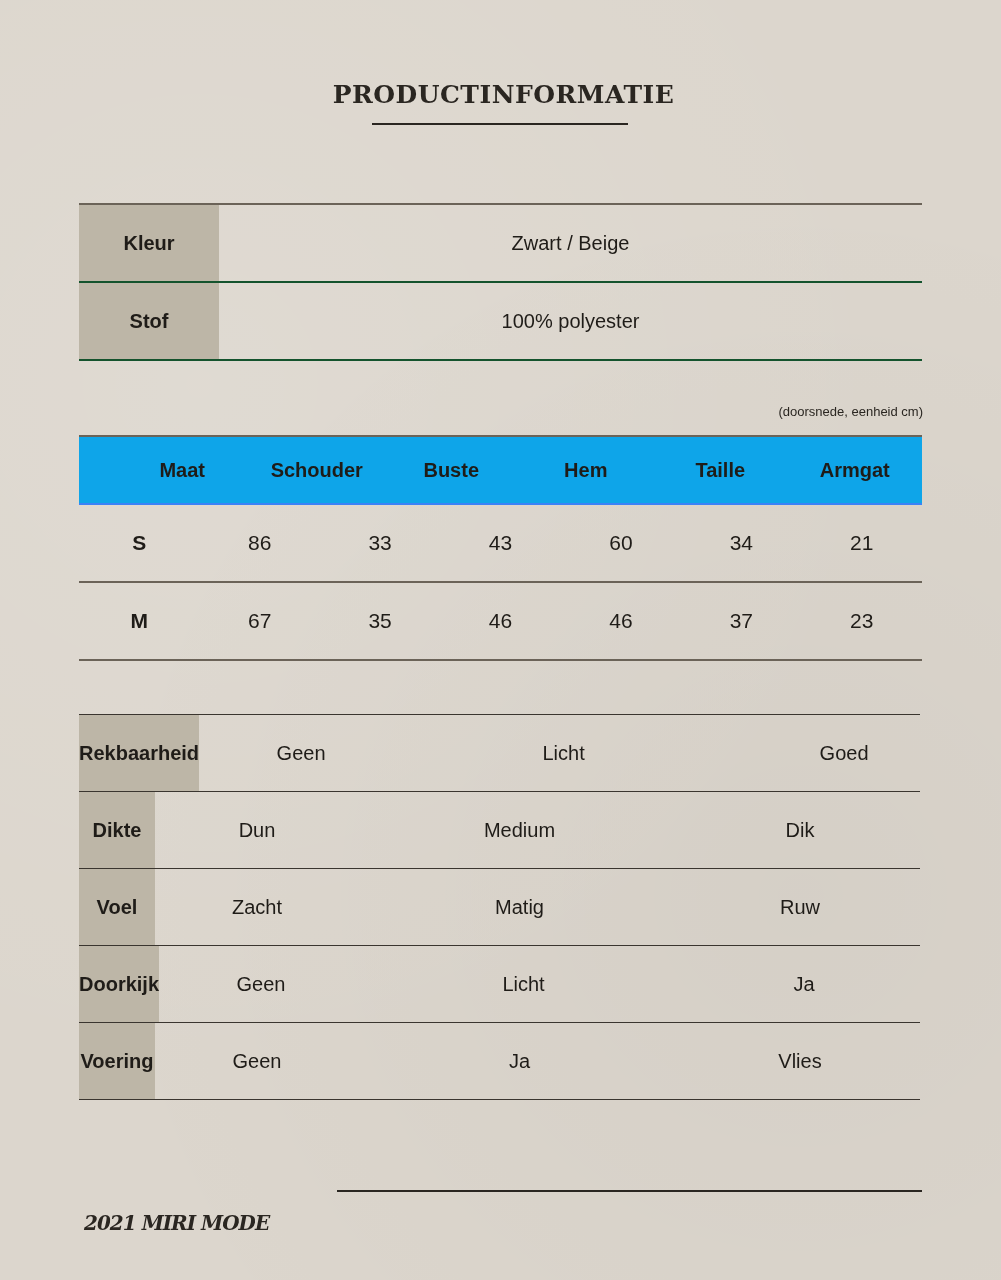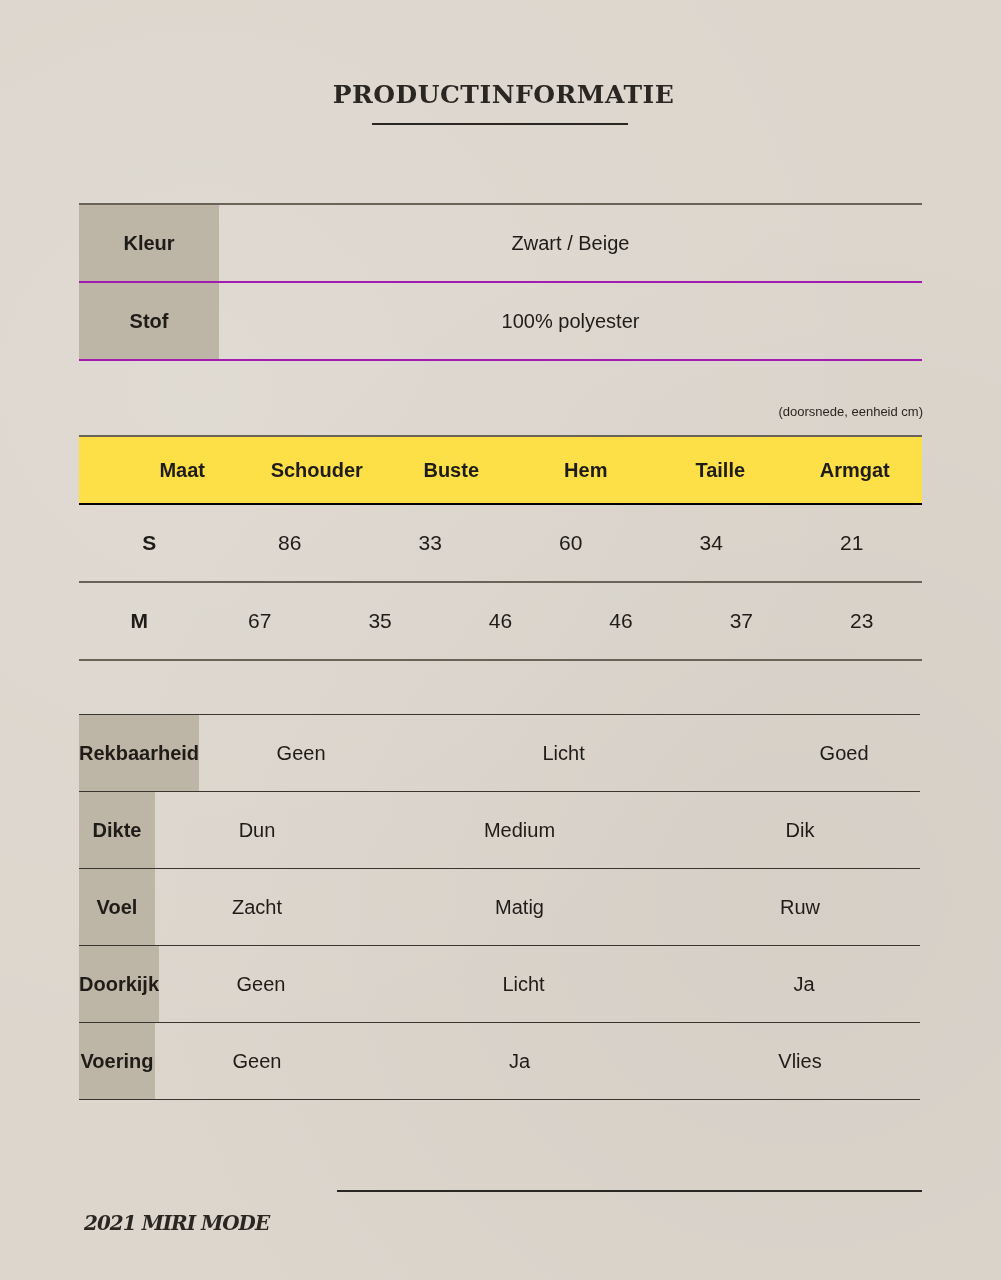--- a/index.html
+++ b/index.html
@@ -46,21 +46,21 @@
     .info-table {
       position: absolute;
       top: 203px;
       left: 79px;
       width: 843px;
       border-top: 2px solid #6b6358;
     }
     .info-row {
       display: flex;
       height: 76px;
-      border-bottom: 2px solid #a21caf;
+      border-bottom: 2px solid #14532d;
     }
     .info-label {
       width: 140px;
       background: #bdb6a7;
       display: flex; align-items: center; justify-content: center;
       font-weight: bold;
       font-size: 20px;
     }
     .info-value {
       flex: 1;
@@ -80,22 +80,22 @@
     .size-table {
       position: absolute;
       top: 435px;
       left: 79px;
       width: 843px;
       border-top: 2px solid #6b6358;
     }
     .size-header {
       display: flex;
       height: 66px;
-      background: #fde047;
-      border-bottom: 2px solid #000000;
+      background: #0ea5e9;
+      border-bottom: 2px solid #3b82f6;
       padding-left: 36px;
     }
     .size-row {
       display: flex;
       height: 76px;
       border-bottom: 2px solid #6b6358;
     }
     .size-cell {
       flex: 1;
       display: flex; align-items: center; justify-content: center;
@@ -193,20 +193,21 @@
     <div class="size-cell">Schouder</div>
     <div class="size-cell">Buste</div>
     <div class="size-cell">Hem</div>
     <div class="size-cell">Taille</div>
     <div class="size-cell">Armgat</div>
   </div>
   <div class="size-row">
     <div class="size-cell size-label">S</div>
     <div class="size-cell">86</div>
     <div class="size-cell">33</div>
+    <div class="size-cell">43</div>
     <div class="size-cell">60</div>
     <div class="size-cell">34</div>
     <div class="size-cell">21</div>
   </div>
   <div class="size-row">
     <div class="size-cell size-label">M</div>
     <div class="size-cell">67</div>
     <div class="size-cell">35</div>
     <div class="size-cell">46</div>
     <div class="size-cell">46</div>

